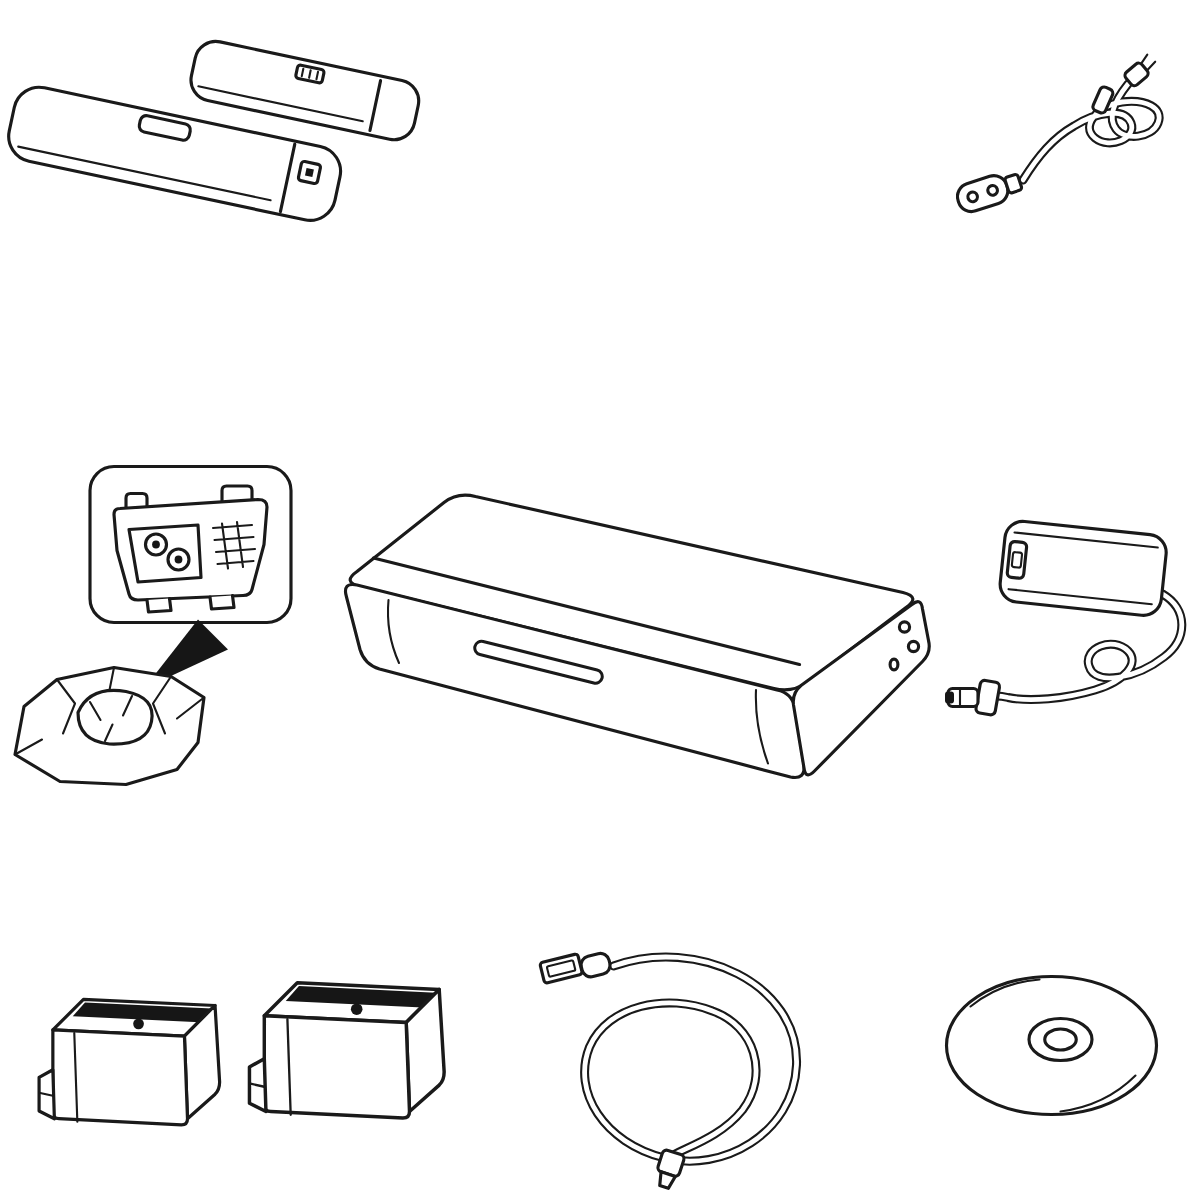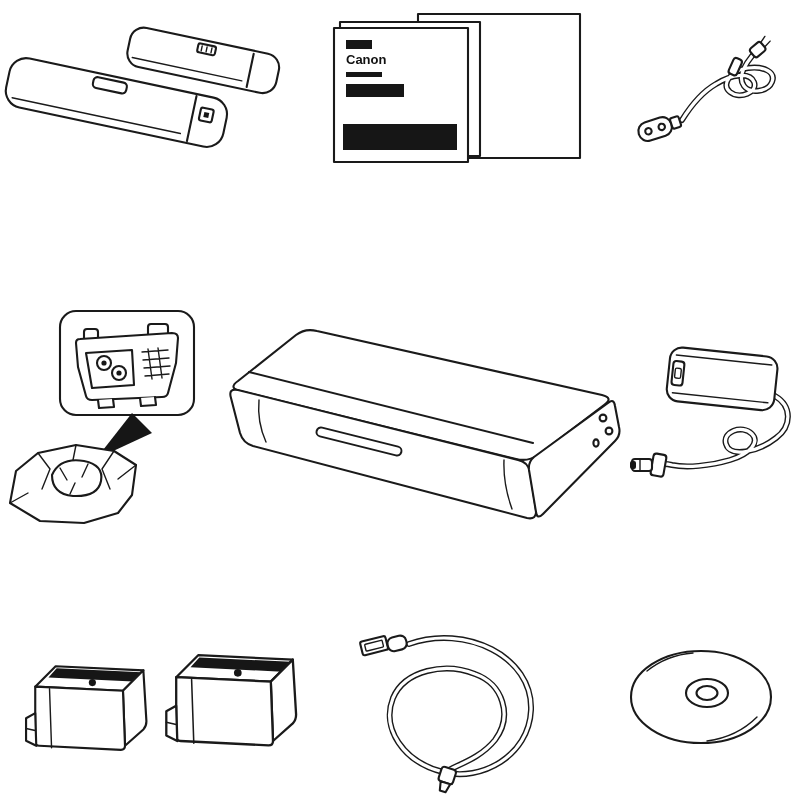--- a/index.html
+++ b/index.html
@@ -39,34 +39,20 @@
         <rect x="8" y="52" width="222" height="50" rx="17" class="ln fw"></rect>
         <line x1="196" y1="54" x2="196" y2="100" class="ln"></line>
         <line x1="16" y1="94" x2="188" y2="94" class="ln thin"></line>
         <rect x="92" y="56" width="34" height="11" rx="4" class="ln fw"></rect>
         <rect x="203" y="64" width="13" height="13" rx="2" class="ln fw"></rect>
         <rect x="207" y="68" width="5" height="5" class="fb"></rect>
       </g>
     </svg>
   </div>
 
-  <div class="item" style="left:330px; top:10px;">
-    <svg width="260" height="160" viewBox="0 0 260 160">
-      <rect x="88" y="4" width="162" height="144" class="ln fw"></rect>
-      <rect x="10" y="12" width="140" height="134" class="ln fw"></rect>
-      <rect x="4" y="18" width="134" height="134" class="ln fw"></rect>
-      <g>
-        <rect x="16" y="30" width="26" height="9" class="fb"></rect>
-        <text x="16" y="54" class="brand">Canon</text>
-        <rect x="16" y="62" width="36" height="5" class="fb"></rect>
-        <rect x="16" y="74" width="58" height="13" class="fb"></rect>
-        <rect x="13" y="114" width="114" height="26" class="fb"></rect>
-      </g>
-    </svg>
-  </div>
 
   <div class="item" style="left:632px; top:28px;">
     <svg width="165" height="132" viewBox="0 0 165 132">
       <g>
         <path class="cordO" d="M50 92 C60 76 70 64 84 56 C100 46 118 44 122 54 C126 64 108 72 98 64 C88 56 100 42 116 40 C132 38 144 44 140 54 C136 64 118 66 112 58 C106 50 112 38 120 28"></path>
         <path class="cordI" d="M50 92 C60 76 70 64 84 56 C100 46 118 44 122 54 C126 64 108 72 98 64 C88 56 100 42 116 40 C132 38 144 44 140 54 C136 64 118 66 112 58 C106 50 112 38 120 28"></path>
       </g>
       <g transform="rotate(-18 28 100)">
         <rect x="6" y="90" width="34" height="19" rx="9" class="ln fw"></rect>
         <circle cx="16" cy="99.5" r="3.2" class="ln"></circle>

